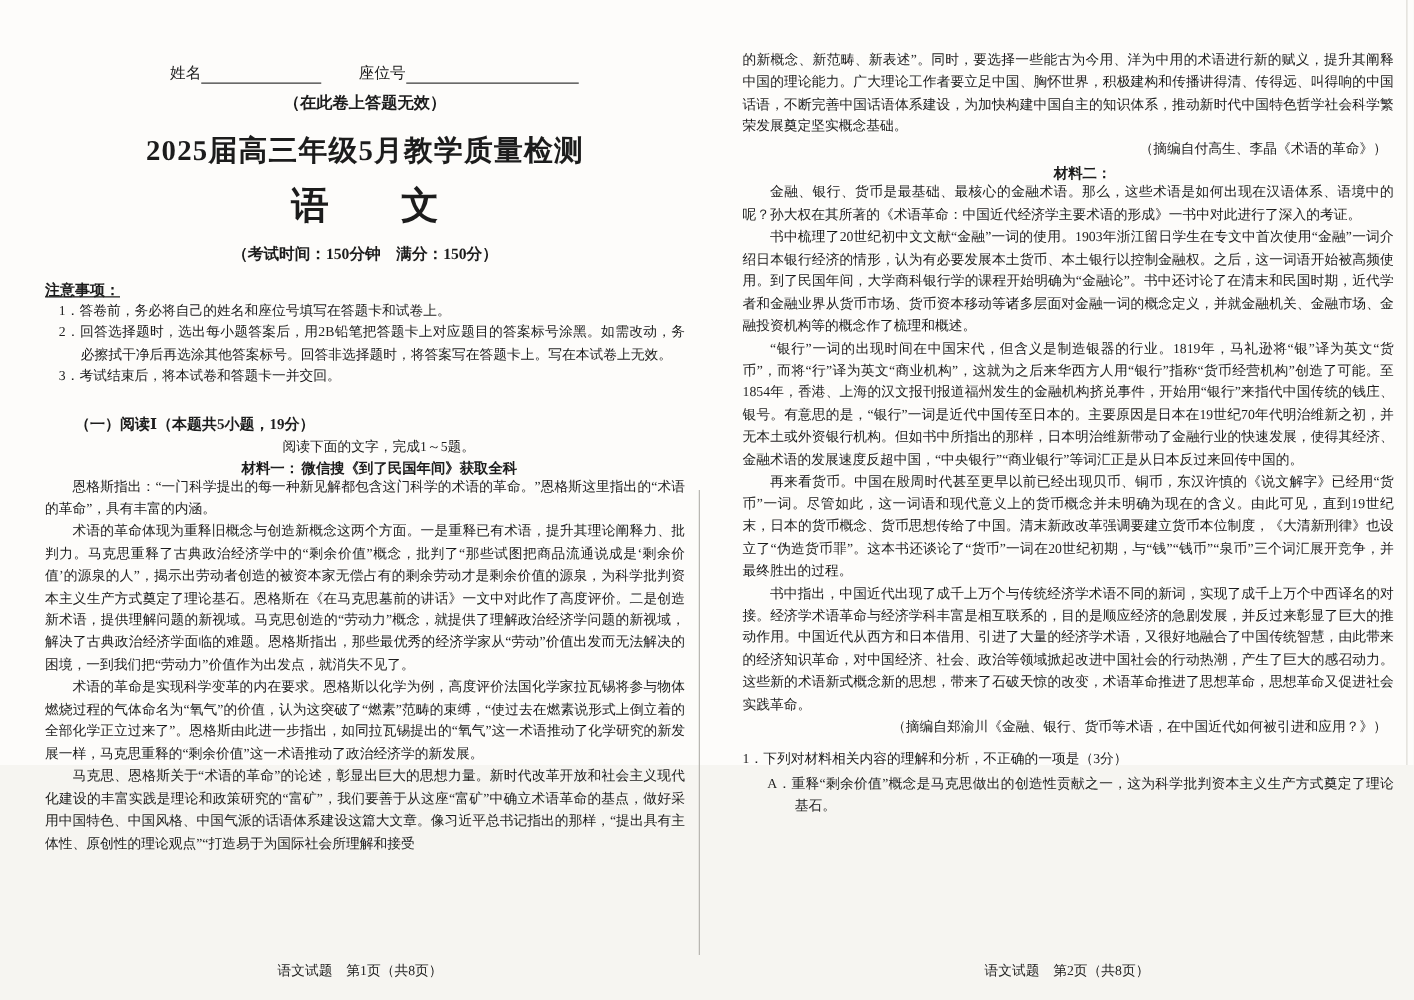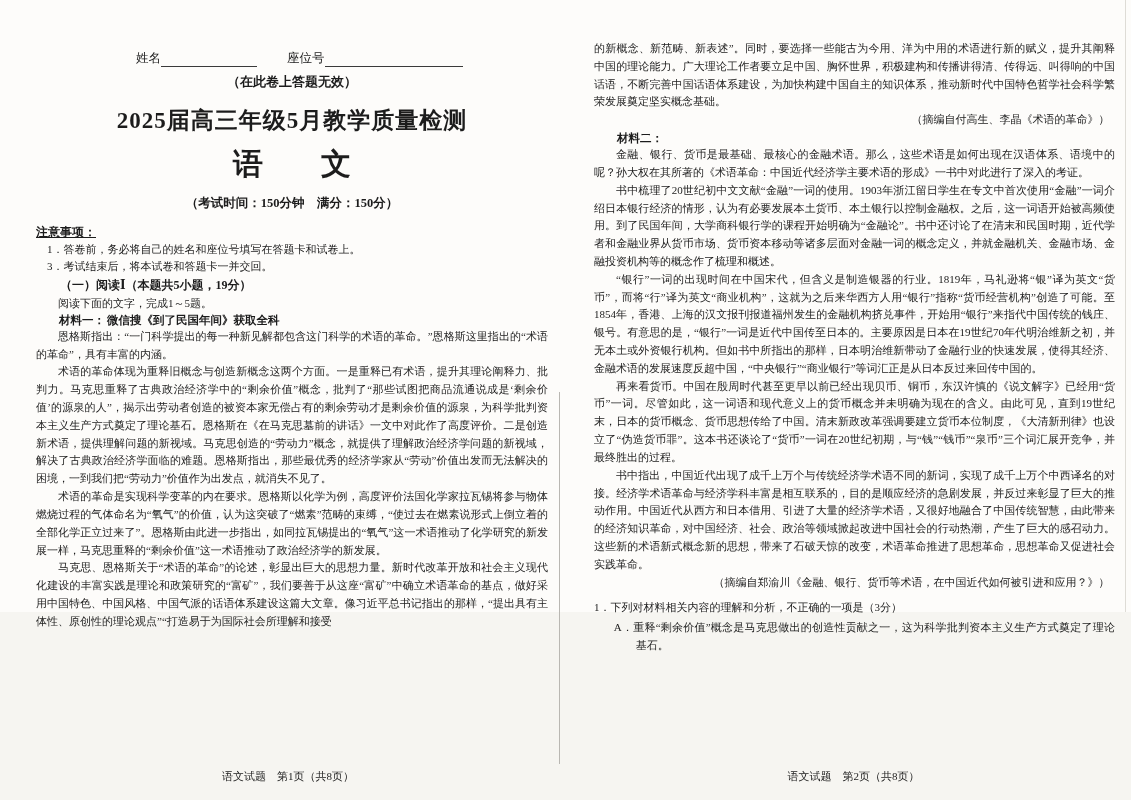--- a/index.html
+++ b/index.html
@@ -15,21 +15,21 @@
     display: flex;
     width: 1131px; height: 612px;
     background: #fdfcfa;
   }
   .page { position: relative; height: 800px; }
   .page-1 { width: 562px; padding: 50px 14px 40px 36px; }
   .page-2 { width: 569px; padding: 40px 16px 40px 32px; }
 
   .txt { font-size: 11px; line-height: 1.62; text-align: justify; }
   .b { font-weight: bold; }
-  p { margin: 0; }
+  p { margin: 0; text-align: center; }
   .indent { text-indent: 2em; }
 
   
   .name-row { margin-left: 100px; font-size: 12.5px; }
   .blank {
     display: inline-block; height: 13px;
     border-bottom: 1px solid #3a3a3a; vertical-align: bottom;
   }
   .blank-name { width: 96px; }
   .blank-seat { width: 138px; }
@@ -37,21 +37,21 @@
 
   .invalid-note { margin-top: 6px; font-size: 13px; font-weight: bold; text-align: center; }
   .exam-title { margin-top: 14px; font-size: 23px; font-weight: bold; text-align: center; letter-spacing: 1px; }
   .subject-title { margin-top: 8px; font-size: 30px; font-weight: bold; text-align: center; letter-spacing: 14px; padding-left: 14px; }
   .exam-meta { margin-top: 10px; font-size: 12.5px; font-weight: bold; text-align: center; }
 
   .notice-heading { margin-top: 12px; font-size: 12px; font-weight: bold; text-decoration: underline; }
   .notice-item { font-size: 11px; line-height: 1.58; text-align: justify; padding-left: 2.6em; text-indent: -1.6em; }
 
   .section-title { margin-top: 12px; font-size: 12.5px; font-weight: bold; }
-  .subsection-title { margin-top: 1px; font-size: 12px; font-weight: bold; padding-left: 2em; }
+  .subsection-title { margin-top: 20px; font-size: 12px; font-weight: bold; padding-left: 2em; }
   .instruction { margin-top: 2px; font-size: 11px; padding-left: 2em; }
   .material-line { margin-top: 2px; font-size: 11.5px; padding-left: 2em; }
   .watermark { font-weight: bold; margin-left: 2px; }
 
   .attribution { text-align: right; padding-right: 0.5em; }
   .question { margin-top: 8px; }
   .option { margin-top: 2px; padding-left: 3.8em; text-indent: -2em; }
 
   .page-footer {
     position: absolute; left: 14px; right: 0; bottom: 16px;
@@ -81,20 +81,21 @@
     <div class="invalid-note">（在此卷上答题无效）</div>
 
     <div class="exam-title">2025届高三年级5月教学质量检测</div>
 
     <div class="subject-title">语　文</div>
 
     <div class="exam-meta">（考试时间：150分钟　满分：150分）</div>
 
     <div class="notice-heading">注意事项：</div>
     <div class="notice-item">1．答卷前，务必将自己的姓名和座位号填写在答题卡和试卷上。</div>
+    <div class="notice-item">2．回答选择题时，选出每小题答案后，用2B铅笔把答题卡上对应题目的答案标号涂黑。如需改动，务必擦拭干净后再选涂其他答案标号。回答非选择题时，将答案写在答题卡上。写在本试卷上无效。</div>
     <div class="notice-item">3．考试结束后，将本试卷和答题卡一并交回。</div>
 
     <div class="subsection-title">（一）阅读Ⅰ（本题共5小题，19分）</div>
     <p class="instruction">阅读下面的文字，完成1～5题。</p>
 
     <p class="material-line"><span class="b">材料一：</span><span class="watermark">微信搜《到了民国年间》获取全科</span></p>
 
     <p class="txt indent">恩格斯指出：“一门科学提出的每一种新见解都包含这门科学的术语的革命。”恩格斯这里指出的“术语的革命”，具有丰富的内涵。</p>
     <p class="txt indent">术语的革命体现为重释旧概念与创造新概念这两个方面。一是重释已有术语，提升其理论阐释力、批判力。马克思重释了古典政治经济学中的“剩余价值”概念，批判了“那些试图把商品流通说成是‘剩余价值’的源泉的人”，揭示出劳动者创造的被资本家无偿占有的剩余劳动才是剩余价值的源泉，为科学批判资本主义生产方式奠定了理论基石。恩格斯在《在马克思墓前的讲话》一文中对此作了高度评价。二是创造新术语，提供理解问题的新视域。马克思创造的“劳动力”概念，就提供了理解政治经济学问题的新视域，解决了古典政治经济学面临的难题。恩格斯指出，那些最优秀的经济学家从“劳动”价值出发而无法解决的困境，一到我们把“劳动力”价值作为出发点，就消失不见了。</p>
     <p class="txt indent">术语的革命是实现科学变革的内在要求。恩格斯以化学为例，高度评价法国化学家拉瓦锡将参与物体燃烧过程的气体命名为“氧气”的价值，认为这突破了“燃素”范畴的束缚，“使过去在燃素说形式上倒立着的全部化学正立过来了”。恩格斯由此进一步指出，如同拉瓦锡提出的“氧气”这一术语推动了化学研究的新发展一样，马克思重释的“剩余价值”这一术语推动了政治经济学的新发展。</p>

